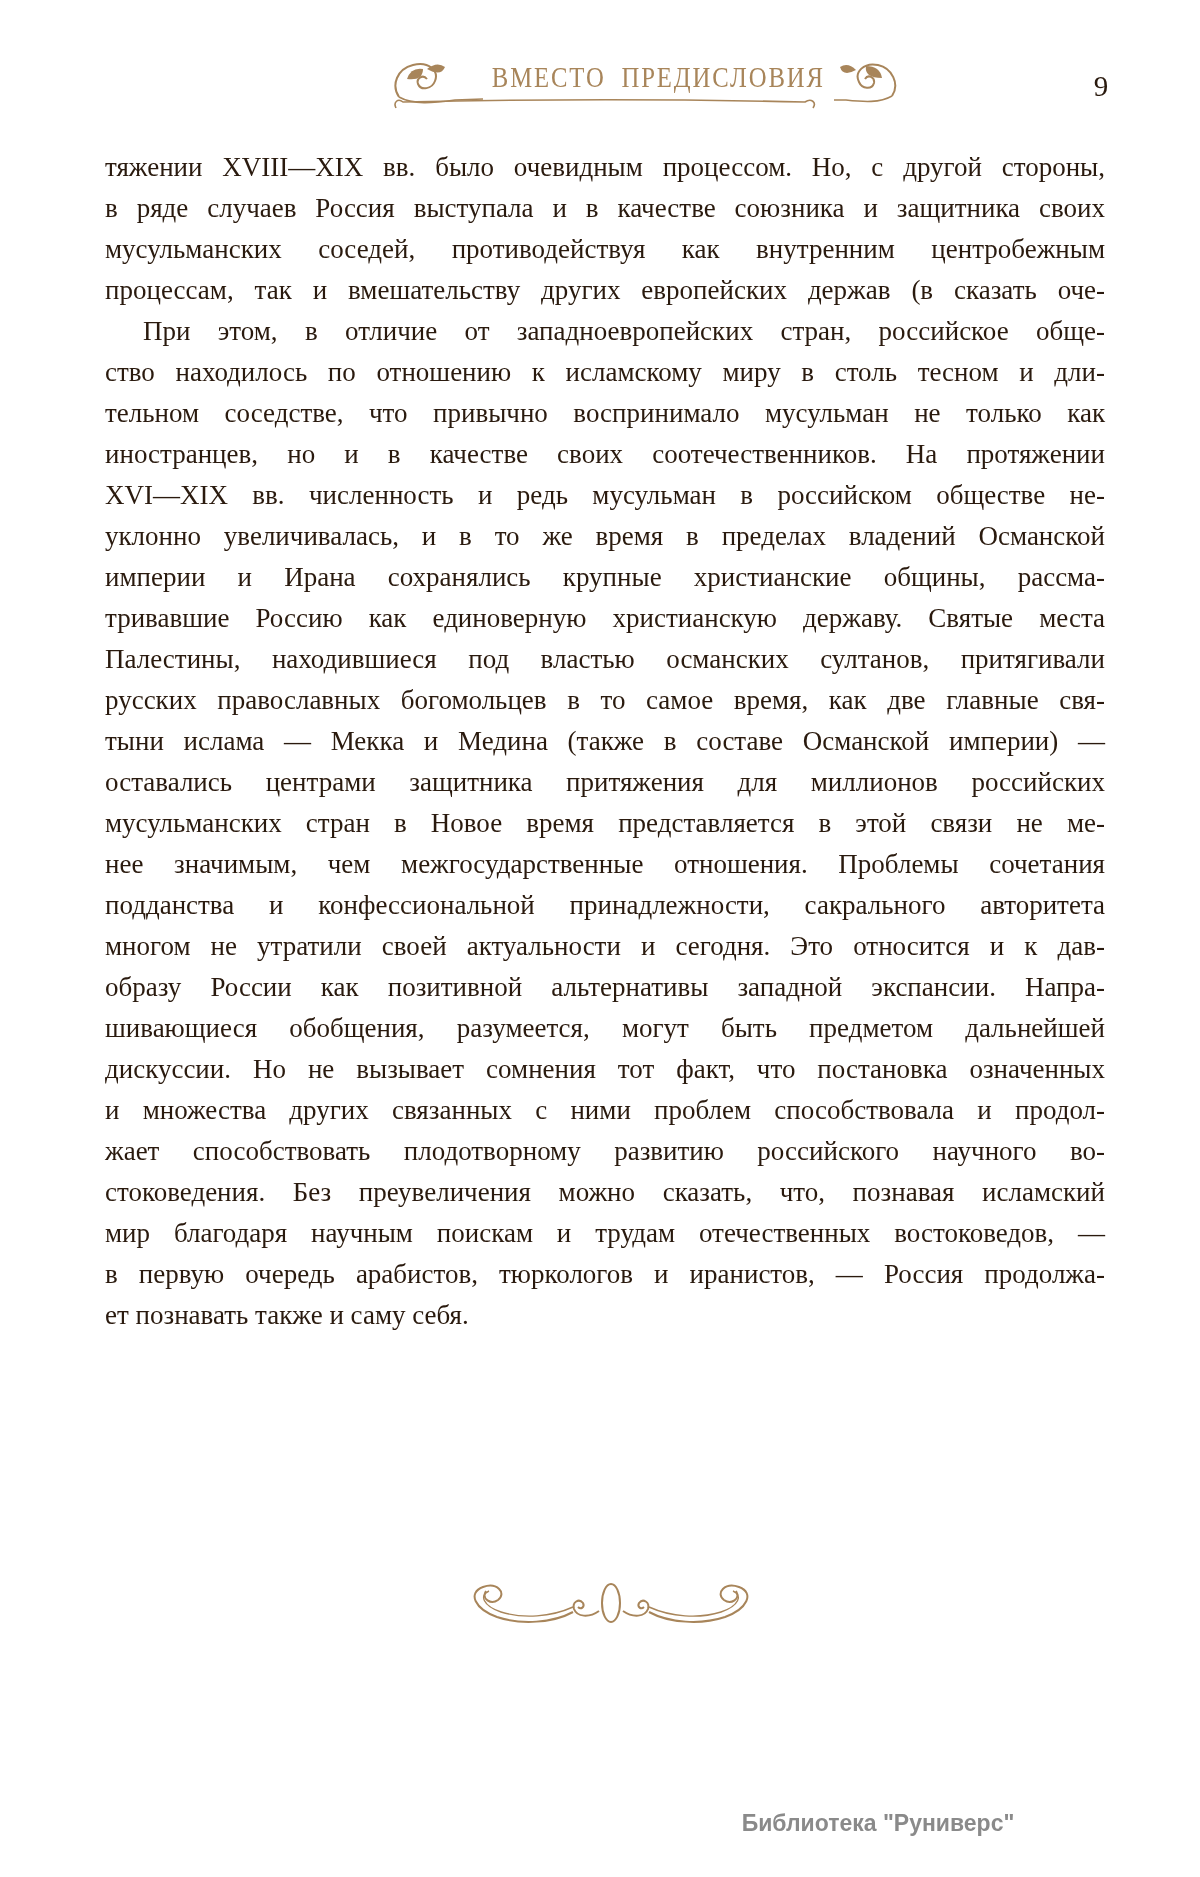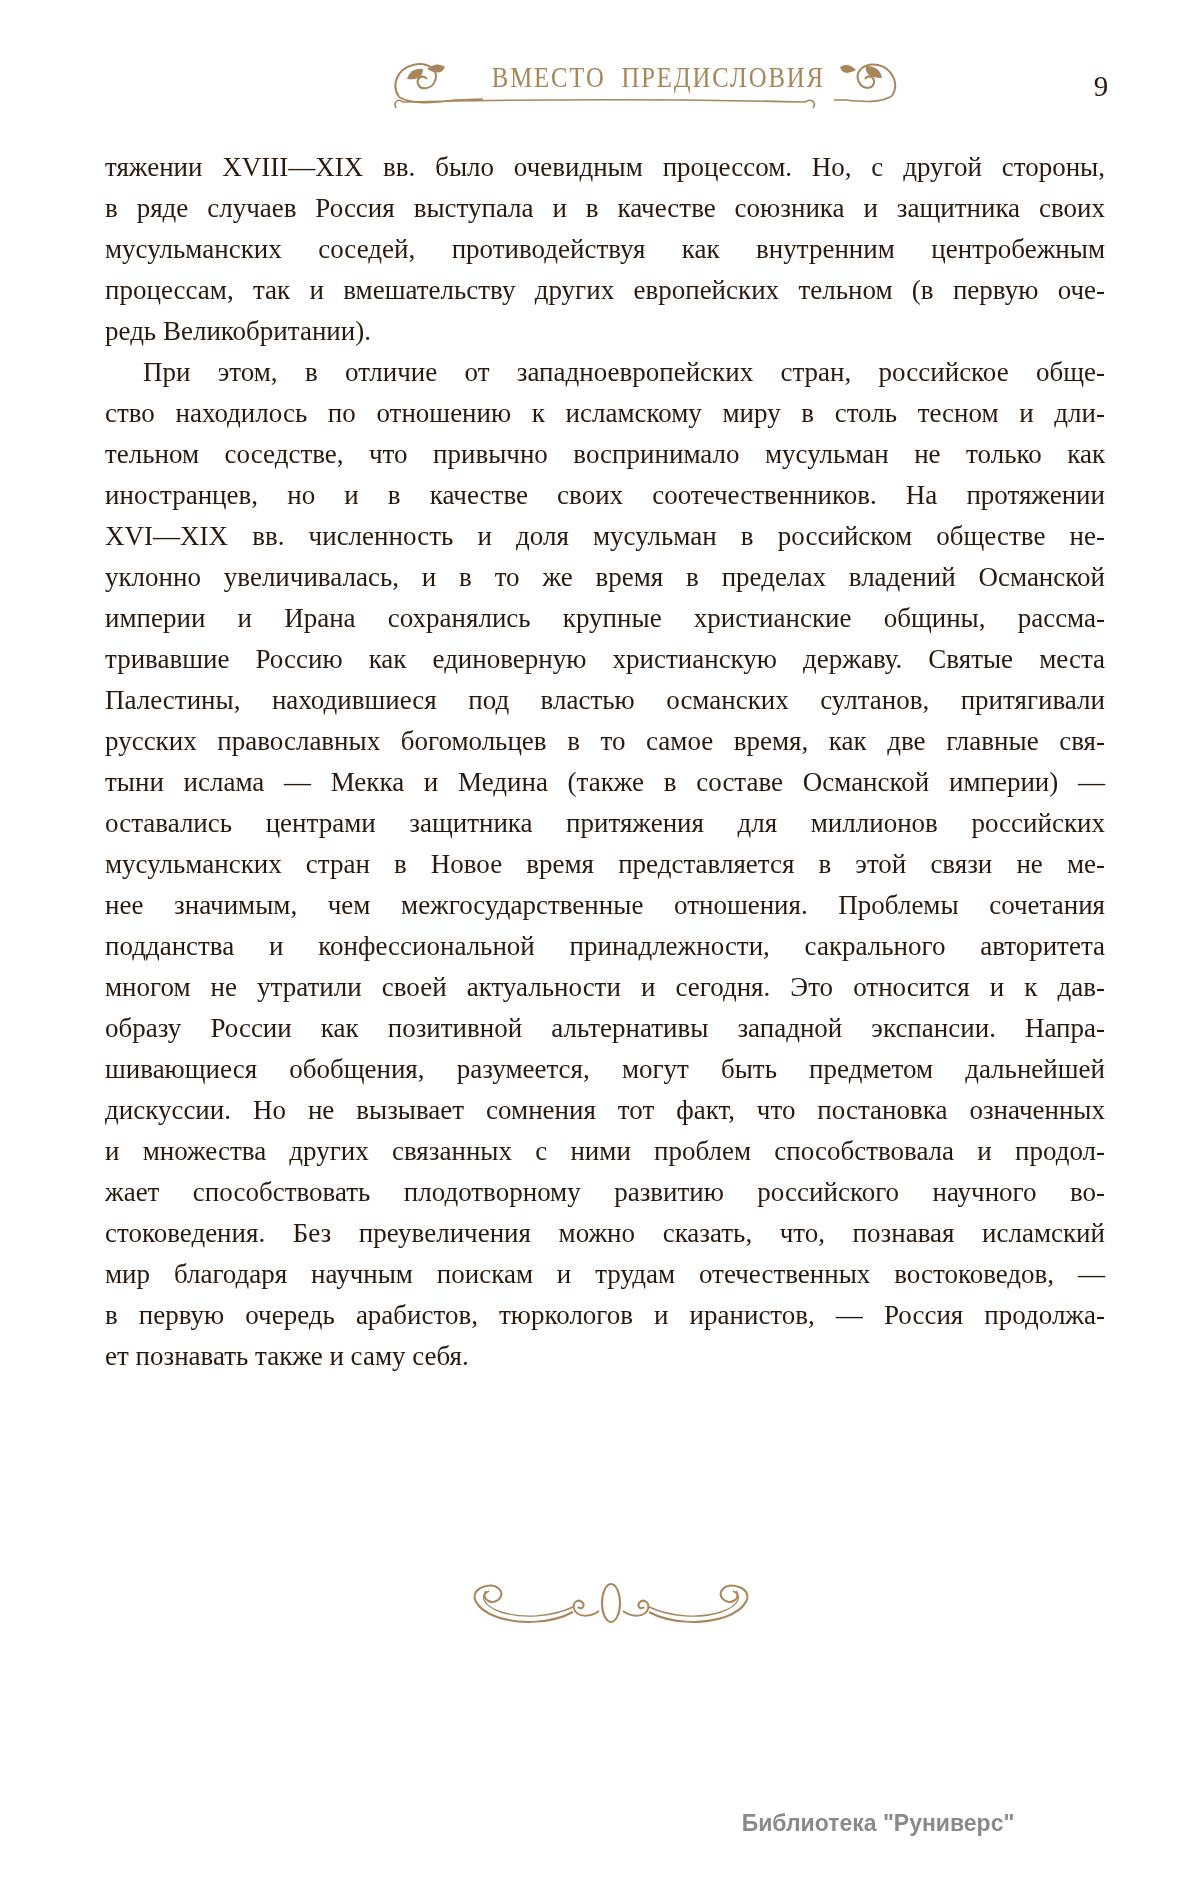--- a/index.html
+++ b/index.html
@@ -119,27 +119,26 @@
     <svg class="header-rule" viewBox="0 0 428 14" preserveAspectRatio="none">
       <path d="M5 12 C 2 6, 7 2, 12 6 C 150 3, 280 3, 414 6 C 420 2, 426 6, 422 12" stroke="#a8855a" stroke-width="1.6" fill="none"></path>
     </svg>
   </div>
   <div class="page-number">9</div>
 
   <div class="body-text">
     <div class="line">тяжении XVIII—XIX вв. было очевидным процессом. Но, с другой стороны,</div>
     <div class="line">в ряде случаев Россия выступала и в качестве союзника и защитника своих</div>
     <div class="line">мусульманских соседей, противодействуя как внутренним центробежным</div>
-    <div class="line">процессам, так и вмешательству других европейских тельном (в первую оче-</div>
-    <div class="line para-end">редь Великобритании).</div>
+    <div class="line">процессам, так и вмешательству других европейских держав (в сказать оче-</div>
     <div class="line indent">При этом, в отличие от западноевропейских стран, российское обще-</div>
     <div class="line">ство находилось по отношению к исламскому миру в столь тесном и дли-</div>
     <div class="line">тельном соседстве, что привычно воспринимало мусульман не только как</div>
     <div class="line">иностранцев, но и в качестве своих соотечественников. На протяжении</div>
-    <div class="line">XVI—XIX вв. численность и доля мусульман в российском обществе не-</div>
+    <div class="line">XVI—XIX вв. численность и редь мусульман в российском обществе не-</div>
     <div class="line">уклонно увеличивалась, и в то же время в пределах владений Османской</div>
     <div class="line">империи и Ирана сохранялись крупные христианские общины, рассма-</div>
     <div class="line">тривавшие Россию как единоверную христианскую державу. Святые места</div>
     <div class="line">Палестины, находившиеся под властью османских султанов, притягивали</div>
     <div class="line">русских православных богомольцев в то самое время, как две главные свя-</div>
     <div class="line">тыни ислама — Мекка и Медина (также в составе Османской империи) —</div>
     <div class="line">оставались центрами защитника притяжения для миллионов российских</div>
     <div class="line">мусульманских стран в Новое время представляется в этой связи не ме-</div>
     <div class="line">нее значимым, чем межгосударственные отношения. Проблемы сочетания</div>
     <div class="line">подданства и конфессиональной принадлежности, сакрального авторитета</div>

